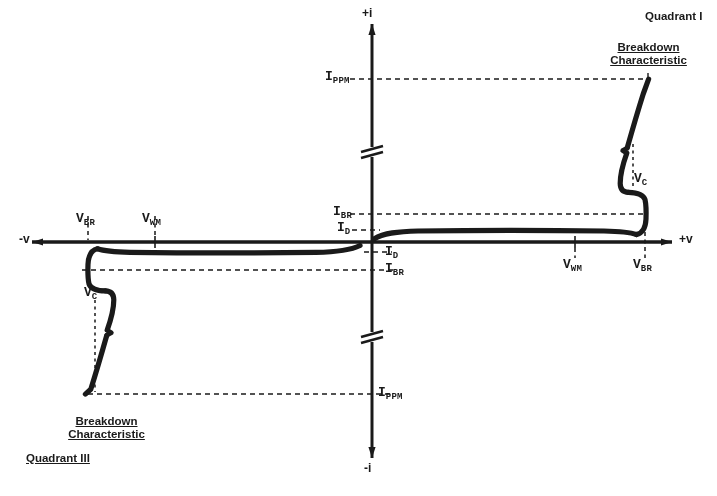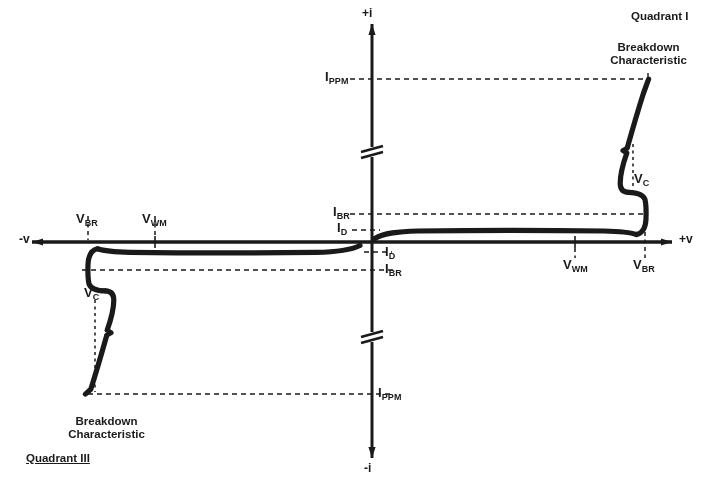--- a/index.html
+++ b/index.html
@@ -27,37 +27,39 @@
   .lbl {
     position: absolute;
     font-family: "Liberation Sans", sans-serif;
     font-weight: bold;
     color: #1a1a1a;
     white-space: nowrap;
     line-height: 1.12;
   }
   .lbl-sym {
     font-size: 13px;
+    font-family: Liberation Mono, monospace;
   }
   .lbl-sym .sub {
     font-size: 9px;
     vertical-align: baseline;
     position: relative;
     top: 3px;
     letter-spacing: 0.2px;
   }
   .lbl-axis {
     font-size: 12px;
   }
   .lbl-quad {
     font-size: 11.5px;
   }
   .lbl-note {
     font-size: 11.5px;
     text-align: center;
+    text-decoration: underline;
   }
 </style>
 </head>
 <body>
 
 <div id="canvas">
 
   <svg id="plot-svg" viewBox="0 0 717 496">
 
     <g>
@@ -151,21 +153,21 @@
       <line x1="648" y1="73" x2="648" y2="79" stroke="#1a1a1a" stroke-width="1.4"></line>
     </g>
 
   </svg>
 
   <div class="lbl lbl-axis" style="left:19px; top:233px;">-v</div>
   <div class="lbl lbl-axis" style="left:679px; top:233px;">+v</div>
   <div class="lbl lbl-axis" style="left:362px; top:7px;">+i</div>
   <div class="lbl lbl-axis" style="left:364px; top:462px;">-i</div>
 
-  <div class="lbl lbl-quad" style="left:631px; top:10px;text-align:right;">Quadrant I</div>
+  <div class="lbl lbl-quad" style="left:645px; top:10px;text-align:right;">Quadrant I</div>
   <div class="lbl lbl-quad" style="left:26px; top:452px;text-decoration:underline;">Quadrant III</div>
 
   <div class="lbl lbl-note" style="left:600px; top:41px; width:97px;">
     <div>Breakdown</div>
     <div>Characteristic</div>
   </div>
   <div class="lbl lbl-note" style="left:58px; top:415px; width:97px;">
     <div>Breakdown</div>
     <div>Characteristic</div>
   </div>

